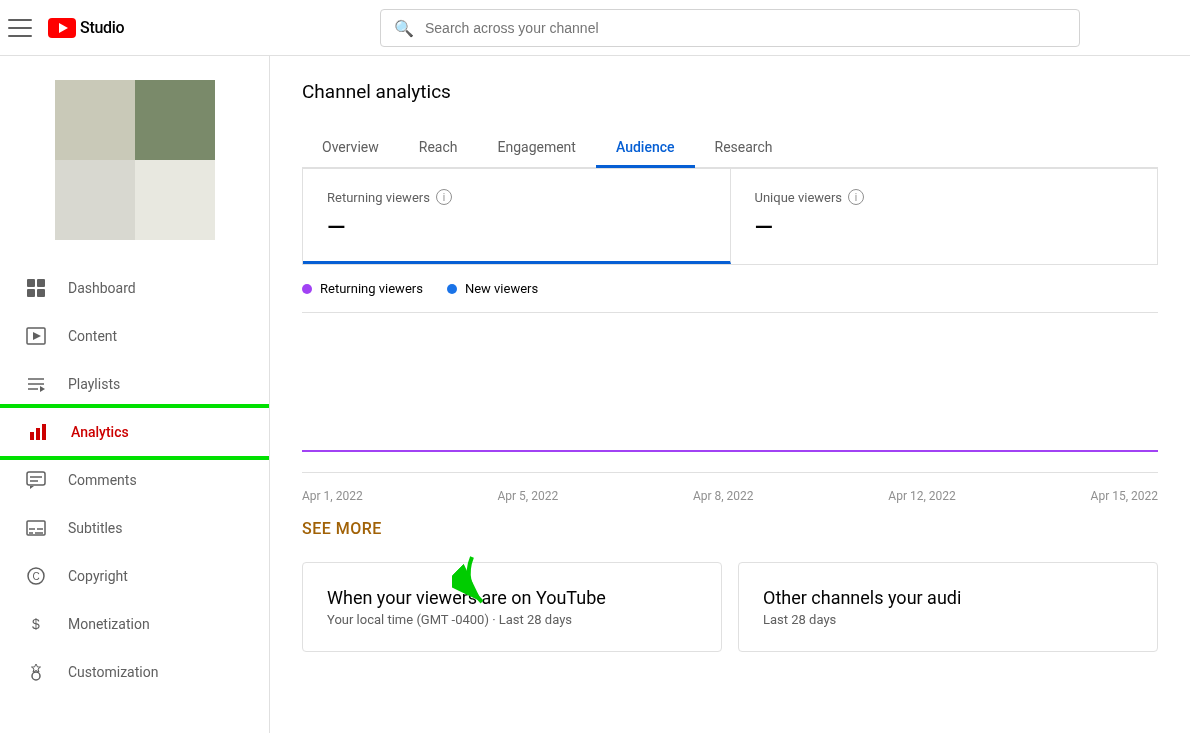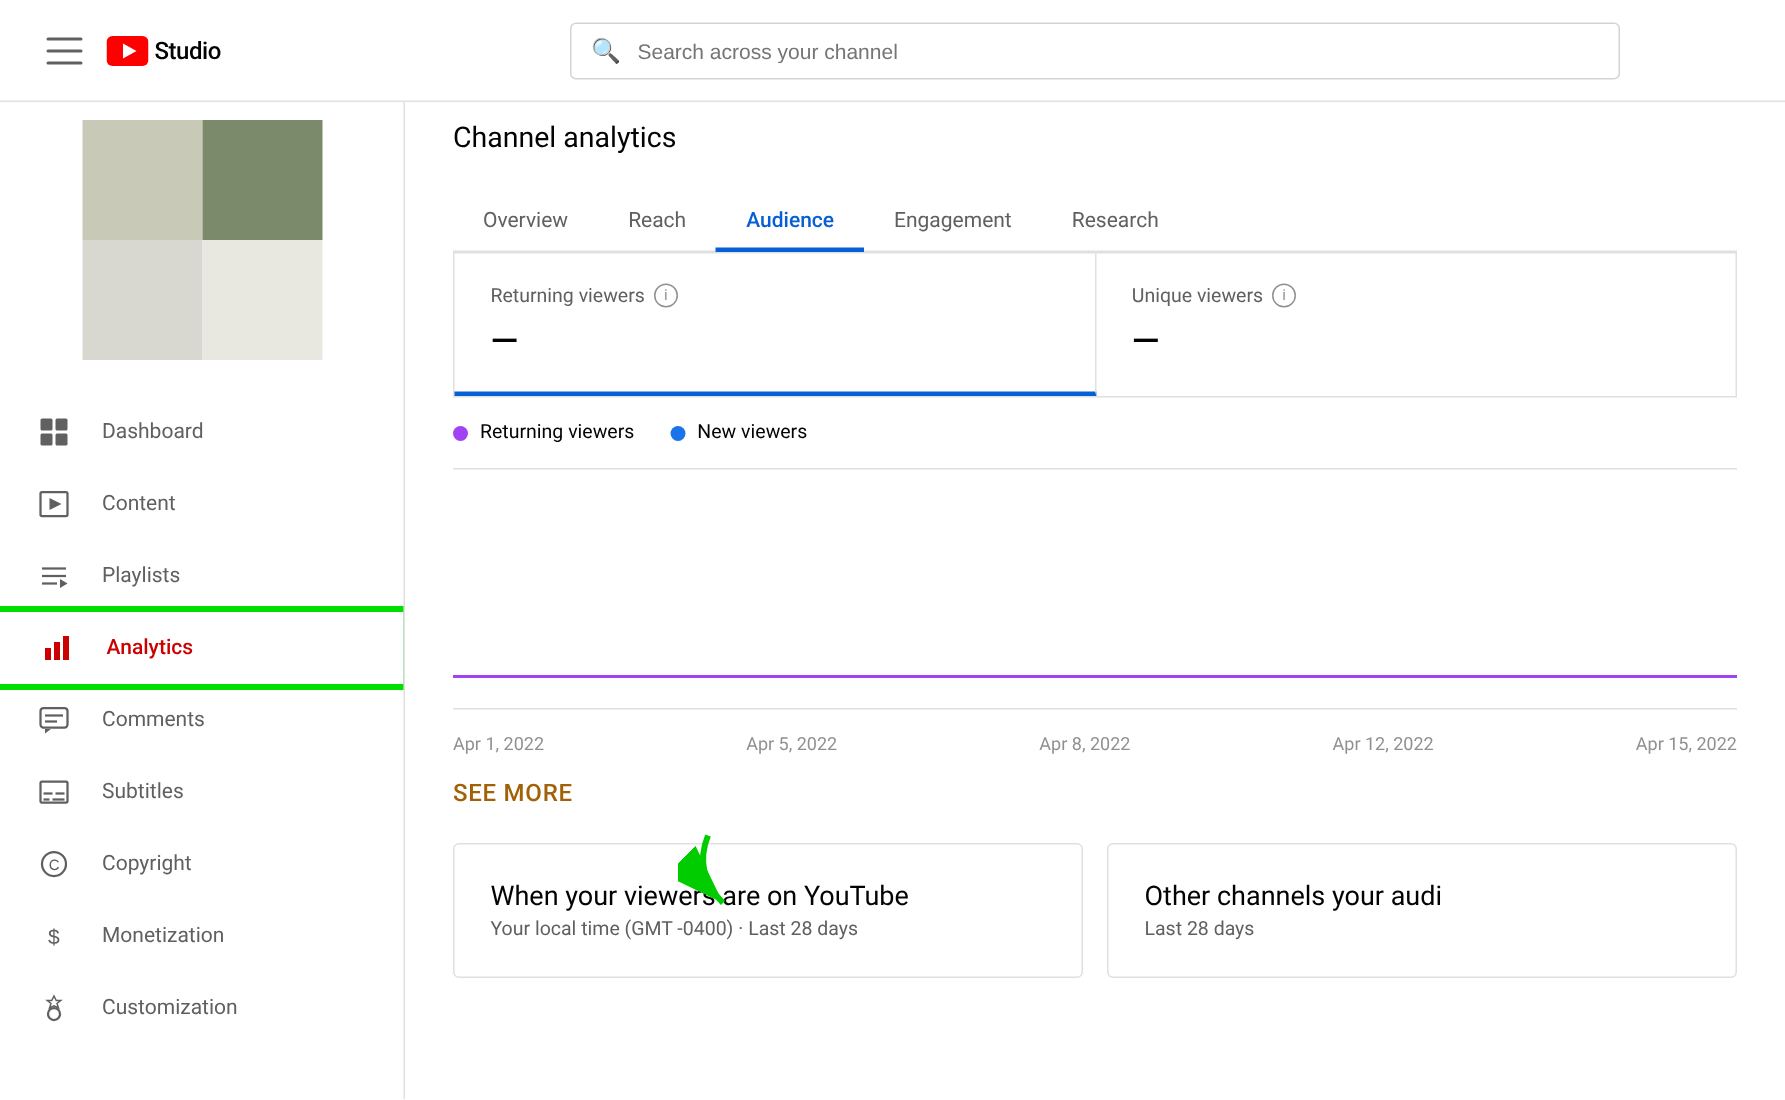--- a/index.html
+++ b/index.html
@@ -2,22 +2,22 @@
 <html><head>
   <meta charset="utf-8">
   <style>
     * { box-sizing: border-box; margin: 0; padding: 0; }
     body { font-family: 'Roboto', Arial, sans-serif; background: #fff; color: #030303; font-size: 14px; overflow: hidden; }
     
     
     .header {
       display: flex;
       align-items: center;
-      height: 68px;
-      padding: 0 31px;
+      height: 56px;
+      padding: 0 8px;
       border-bottom: 1px solid #e0e0e0;
       position: fixed;
       top: 0; left: 0; right: 0;
       background: #fff;
       z-index: 100;
     }
     .header-left {
       display: flex;
       align-items: center;
       gap: 16px;
@@ -441,22 +441,22 @@
       <span>Customization</span>
     </div>
   </nav>
 
   <main class="main">
     <h1 class="page-title">Channel analytics</h1>
 
     <div class="tabs">
       <div class="tab">Overview</div>
       <div class="tab">Reach</div>
+      <div class="tab">Engagement</div>
       <div class="tab active">Audience</div>
-      <div class="tab">Engagement</div>
       <div class="tab">Research</div>
     </div>
 
     <div class="stats-row">
       <div class="stat-card active-card">
         <div class="stat-label">
           <span>Returning viewers</span>
           <span class="info-icon">i</span>
         </div>
         <div class="stat-value dash">—</div>

